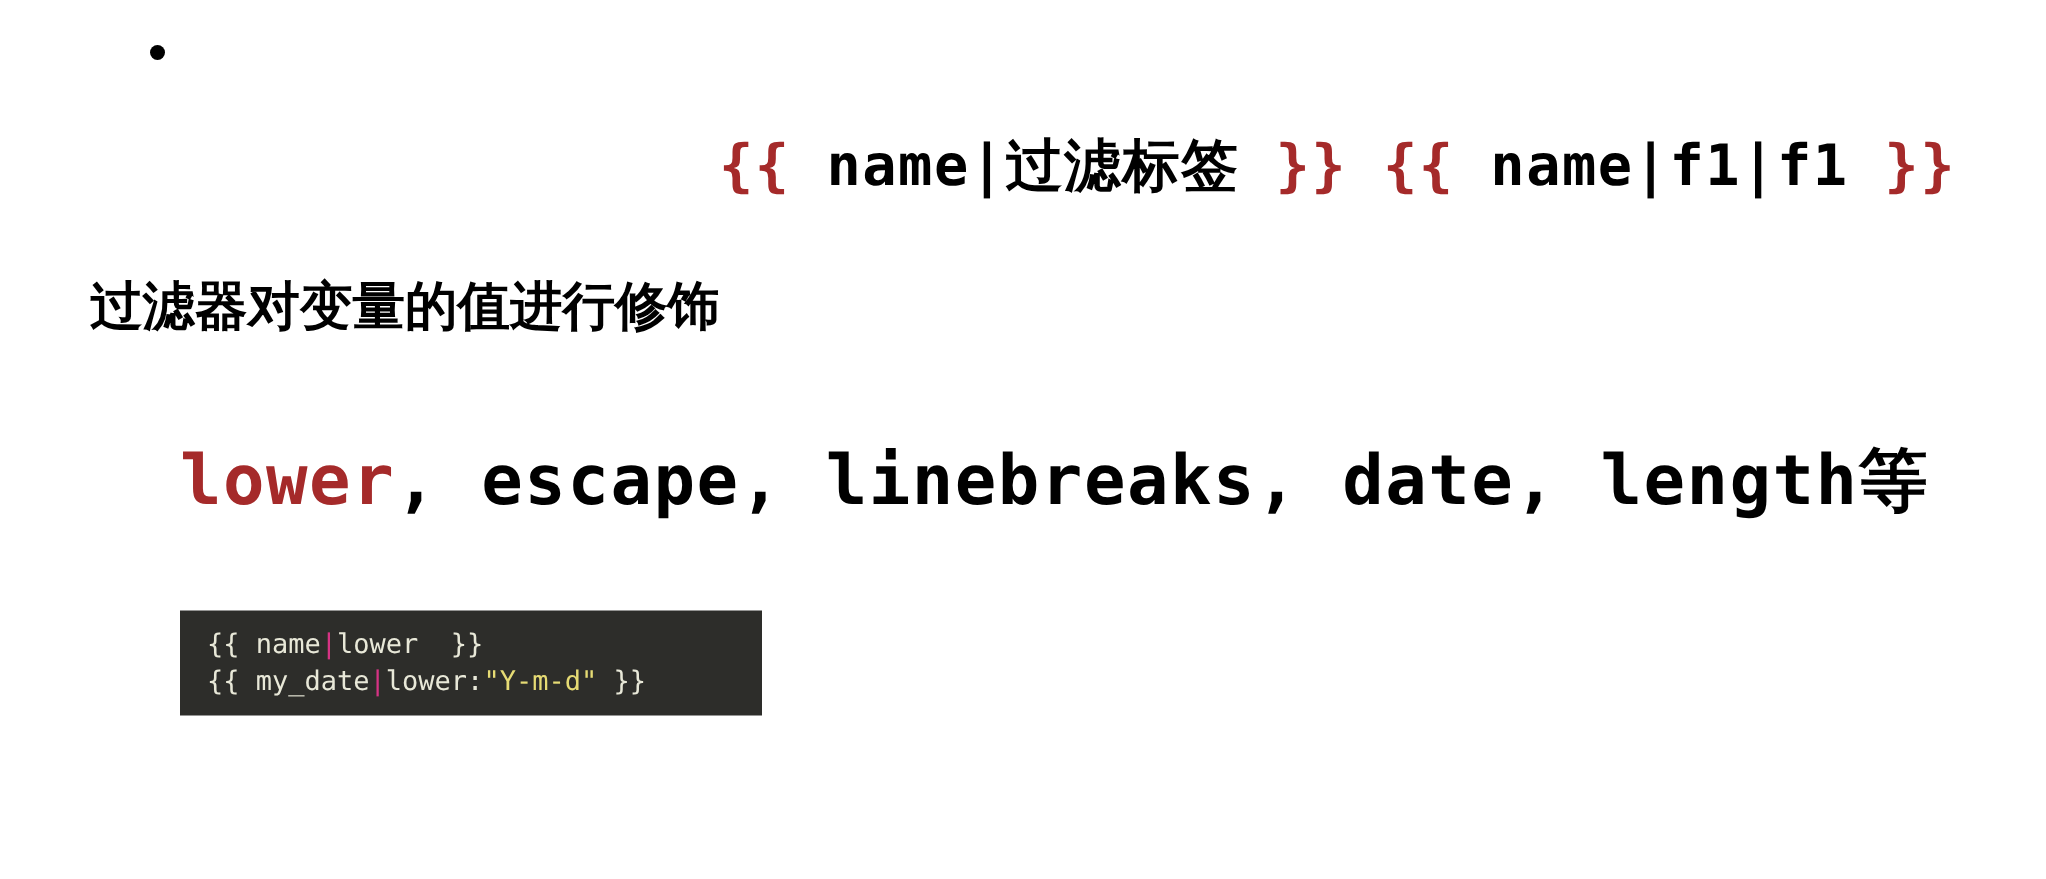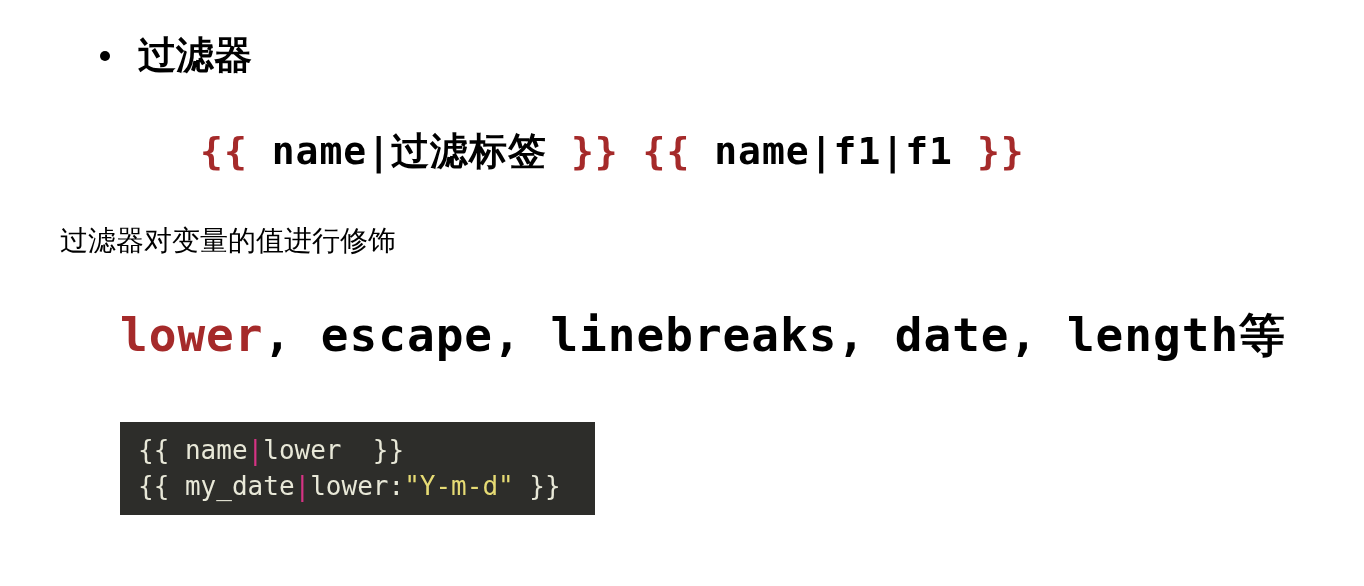--- a/index.html
+++ b/index.html
@@ -29,59 +29,59 @@
       font-size: 38px;
       font-weight: bold;
     }
     .template-syntax-row {
       font-family: "Consolas", "Monaco", monospace;
       font-size: 38px;
       font-weight: bold;
       margin-left: 140px;
       margin-bottom: 45px;
       letter-spacing: 1px;
+      text-align: right;
     }
     .brace { color: #a52a2a; }
     .syntax-text { color: #000; }
     .description-text {
-      font-size: 28px;
-      font-weight: normal;
-      margin-bottom: 45px;
+      font-size: 35px;
+      font-weight: bold;
+      margin-bottom: 62px;
       margin-left: 0;
     }
     .filter-list-row {
       font-family: "Consolas", "Monaco", monospace;
       font-size: 46px;
       font-weight: bold;
       margin-left: 60px;
       margin-bottom: 55px;
       letter-spacing: 1px;
     }
     .lower-red { color: #a52a2a; }
     .filter-rest { color: #000; }
     .code-block {
       background: #2d2d2a;
       color: #e8e8d8;
       font-family: "Consolas", "Monaco", monospace;
-      font-size: 26px;
+      font-size: 18px;
       padding: 10px 18px;
-      width: 475px;
+      width: 388px;
       margin-left: 60px;
       line-height: 1.4;
     }
     .code-line { white-space: pre; }
     .pipe-magenta { color: #d63384; }
     .string-yellow { color: #e6db74; }
   </style>
 </head>
 <body>
 
 <div class="bullet-row">
   <span class="bullet"></span>
-  <span class="heading-text">过滤器</span>
 </div>
 
 <div class="template-syntax-row">
   <span class="brace">{{</span><span class="syntax-text"> name|过滤标签 </span><span class="brace">}}</span><span>   </span><span class="brace">{{</span><span class="syntax-text"> name|f1|f1 </span><span class="brace">}}</span>
 </div>
 
 <div class="description-text">过滤器对变量的值进行修饰</div>
 
 <div class="filter-list-row">
   <span class="lower-red">lower</span><span class="filter-rest">, escape, linebreaks, date, length等</span>

